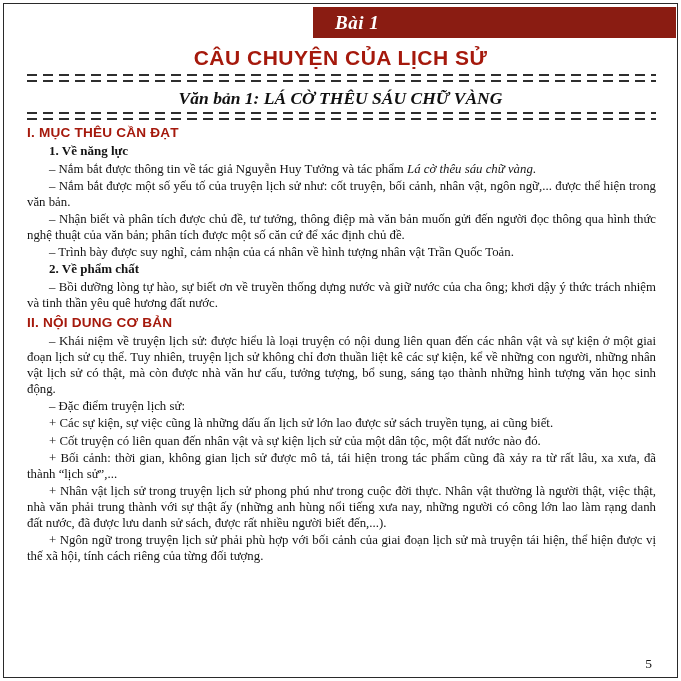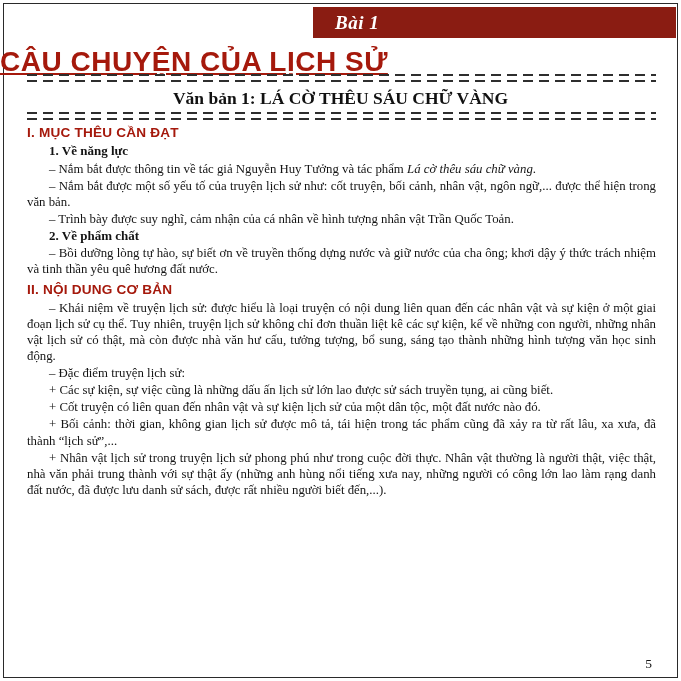--- a/index.html
+++ b/index.html
@@ -15,35 +15,34 @@
   .banner{
     position:absolute;top:7px;left:313px;right:5px;height:31px;
     background:var(--banner,#8a1c12);z-index:2;
     display:flex;align-items:center;justify-content:flex-start;
   }
   .banner .lesson{
     padding-left:22px;color:#ffffff;font-style:italic;font-weight:bold;
     font-size:19px;font-family:"Liberation Serif",serif;letter-spacing:.5px;
   }
   .page-title{
-    position:absolute;top:46px;left:0;right:0;
+    position:absolute;top:46px;left:0;right:0;text-align:center;
     font-family:"Liberation Sans",sans-serif;font-weight:bold;
-    font-size:28px;letter-spacing:.5px;color:var(--heading,#a5190c);
+    font-size:21px;letter-spacing:.5px;color:var(--heading,#a5190c);
     z-index:2;
-    text-decoration:underline;
   }
   .rule-zone{position:absolute;left:27px;right:25px;z-index:2;}
   .dash{
     height:2px;
     background:repeating-linear-gradient(90deg,#2e2e2e 0 10px,transparent 10px 16px);
   }
   .dash + .dash{margin-top:4px;}
   .doc-heading{
     position:absolute;top:88px;left:0;right:0;text-align:center;z-index:2;
-    font-family:"Liberation Serif",serif;font-weight:bold;
+    font-family:"Liberation Serif",serif;font-weight:bold;font-style:italic;
     font-size:17.5px;color:#111;
   }
   .content{
     position:absolute;top:121px;left:27px;right:25px;bottom:22px;z-index:2;
     font-size:12.8px;line-height:1.26;text-align:justify;
   }
   .sec-heading{
     font-family:"Liberation Sans",sans-serif;font-weight:bold;
     font-size:13.6px;color:var(--heading,#a5190c);
     margin:3px 0 2px 0;letter-spacing:.2px;
@@ -78,25 +77,27 @@
 <div class="rule-zone" style="top:112px">
   <div class="dash"></div>
   <div class="dash"></div>
 </div>
 
 <div class="content">
     <div class="sec-heading">I. MỤC THÊU CẦN ĐẠT</div>
     <p class="sub-heading"><span>1. Về năng lực</span></p>
     <p class="para"><span>– Nắm bắt được thông tin về tác giả Nguyễn Huy Tưởng và tác phẩm </span><span class="italic">Lá cờ thêu sáu chữ vàng</span><span>.</span></p>
     <p class="para"><span>– Nắm bắt được một số yếu tố của truyện lịch sử như: cốt truyện, bối cảnh, nhân vật, ngôn ngữ,... được thể hiện trong văn bản.</span></p>
+    <p class="para"><span>– Nhận biết và phân tích được chủ đề, tư tưởng, thông điệp mà văn bản muốn gửi đến người đọc thông qua hình thức nghệ thuật của văn bản; phân tích được một số căn cứ để xác định chủ đề.</span></p>
     <p class="para"><span>– Trình bày được suy nghĩ, cảm nhận của cá nhân về hình tượng nhân vật Trần Quốc Toản.</span></p>
     <p class="sub-heading"><span>2. Về phẩm chất</span></p>
     <p class="para"><span>– Bồi dưỡng lòng tự hào, sự biết ơn về truyền thống dựng nước và giữ nước của cha ông; khơi dậy ý thức trách nhiệm và tinh thần yêu quê hương đất nước.</span></p>
     <div class="sec-heading">II. NỘI DUNG CƠ BẢN</div>
     <p class="para"><span>– Khái niệm về truyện lịch sử: được hiểu là loại truyện có nội dung liên quan đến các nhân vật và sự kiện ở một giai đoạn lịch sử cụ thể. Tuy nhiên, truyện lịch sử không chỉ đơn thuần liệt kê các sự kiện, kể về những con người, những nhân vật lịch sử có thật, mà còn được nhà văn hư cấu, tưởng tượng, bổ sung, sáng tạo thành những hình tượng văn học sinh động.</span></p>
     <p class="para"><span>– Đặc điểm truyện lịch sử:</span></p>
     <p class="para"><span>+ Các sự kiện, sự việc cũng là những dấu ấn lịch sử lớn lao được sử sách truyền tụng, ai cũng biết.</span></p>
     <p class="para"><span>+ Cốt truyện có liên quan đến nhân vật và sự kiện lịch sử của một dân tộc, một đất nước nào đó.</span></p>
     <p class="para"><span>+ Bối cảnh: thời gian, không gian lịch sử được mô tả, tái hiện trong tác phẩm cũng đã xảy ra từ rất lâu, xa xưa, đã thành “lịch sử”,...</span></p>
     <p class="para"><span>+ Nhân vật lịch sử trong truyện lịch sử phong phú như trong cuộc đời thực. Nhân vật thường là người thật, việc thật, nhà văn phải trung thành với sự thật ấy (những anh hùng nổi tiếng xưa nay, những người có công lớn lao làm rạng danh đất nước, đã được lưu danh sử sách, được rất nhiều người biết đến,...).</span></p>
+    <p class="para"><span>+ Ngôn ngữ trong truyện lịch sử phải phù hợp với bối cảnh của giai đoạn lịch sử mà truyện tái hiện, thể hiện được vị thế xã hội, tính cách riêng của từng đối tượng.</span></p>
   </div>
 
 <div class="page-number">5</div>
 
 </body></html>

